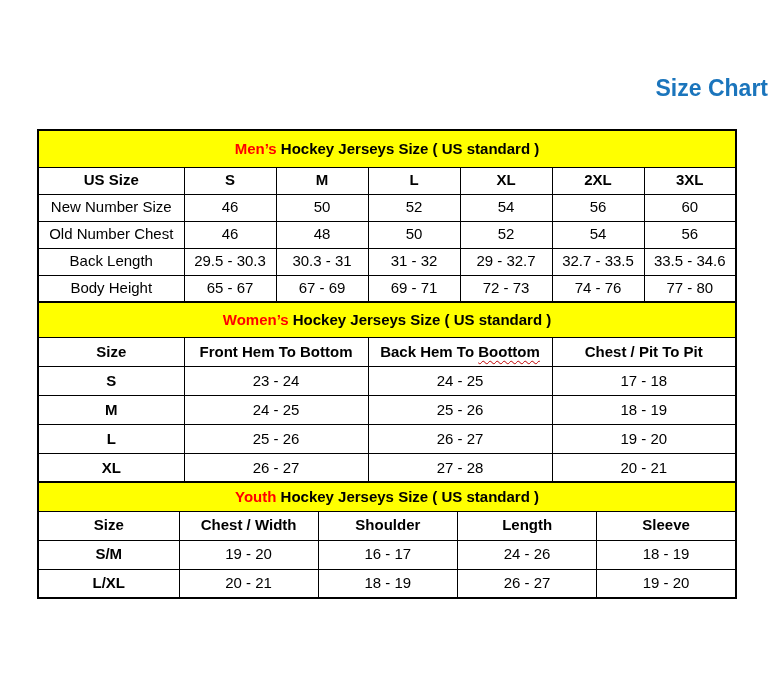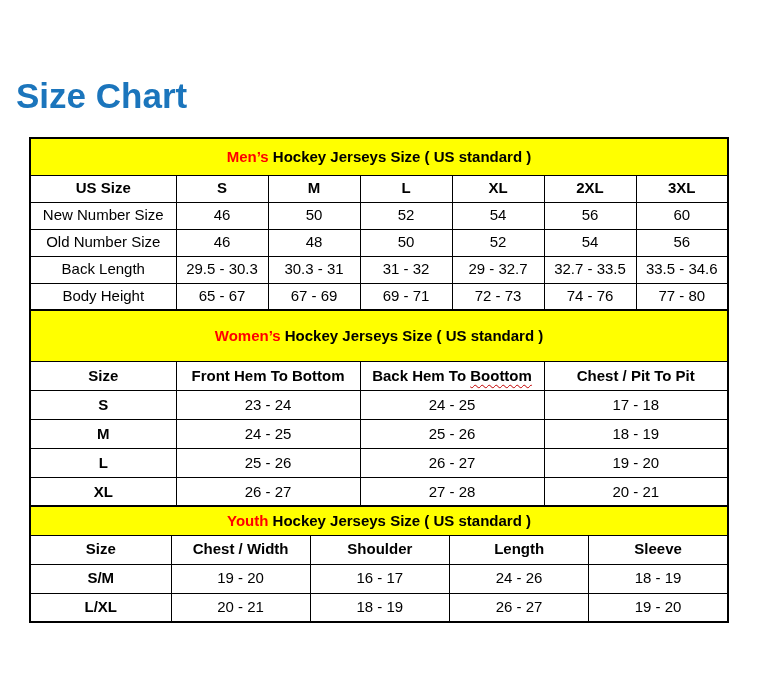--- a/index.html
+++ b/index.html
@@ -6,32 +6,32 @@
   .page {
     position: relative;
     width: 776px;
     height: 692px;
     background: #ffffff;
     font-family: "Liberation Sans", "DejaVu Sans", sans-serif;
     color: #000000;
     overflow: hidden;
   }
   .page-title {
-    margin: 16px;
+    margin: 8px;
     padding-top: 62px;
-    text-align: left;
-    font-size: 35px;
+    text-align: right;
+    font-size: 23px;
     line-height: 36px;
     font-weight: 700;
     color: #1b75bc;
     letter-spacing: 0px;
   }
   .tables-wrap {
     width: 700px;
-    margin: 23px 0 0 29px;
+    margin: 23px 0 0 37px;
   }
   table.size-table {
     border-collapse: collapse;
     table-layout: fixed;
     width: 700px;
     border: 2.5px solid #000000;
   }
   table.size-table + table.size-table { margin-top: -2.5px; }
   .size-table th, .size-table td {
     border: 1.5px solid #000000;
@@ -46,21 +46,21 @@
   .banner-cell {
     background: #ffff00;
     font-weight: 700;
     font-size: 17px;
   }
   .banner-hl { color: #ff0000; }
   .size-table th { font-weight: 700; }
   td.row-label { font-weight: 400; }
   table.womens td.row-label, table.youth td.row-label { font-weight: 700; }
   tr.banner-mens   { height: 37px; }
-  tr.banner-womens { height: 52px; }
+  tr.banner-womens { height: 36px; }
   tr.banner-youth  { height: 29px; padding-left: 44px; }
   table.mens tr.grid   { height: 27px; }
   table.womens tr.grid { height: 29px; }
   table.youth tr.grid  { height: 29px; }
   .misspell {
     text-decoration: underline;
     text-decoration-style: wavy;
     text-decoration-color: #c00000;
     text-decoration-thickness: 1px;
     text-underline-offset: 3px;
@@ -101,21 +101,21 @@
         <tr class="grid">
           <td class="row-label">New Number Size</td>
           <td>46</td>
           <td>50</td>
           <td>52</td>
           <td>54</td>
           <td>56</td>
           <td>60</td>
         </tr>
         <tr class="grid">
-          <td class="row-label">Old Number Size</td>
+          <td class="row-label">Old Number Chest</td>
           <td>46</td>
           <td>48</td>
           <td>50</td>
           <td>52</td>
           <td>54</td>
           <td>56</td>
         </tr>
         <tr class="grid">
           <td class="row-label">Back Length</td>
           <td>29.5 - 30.3</td>

